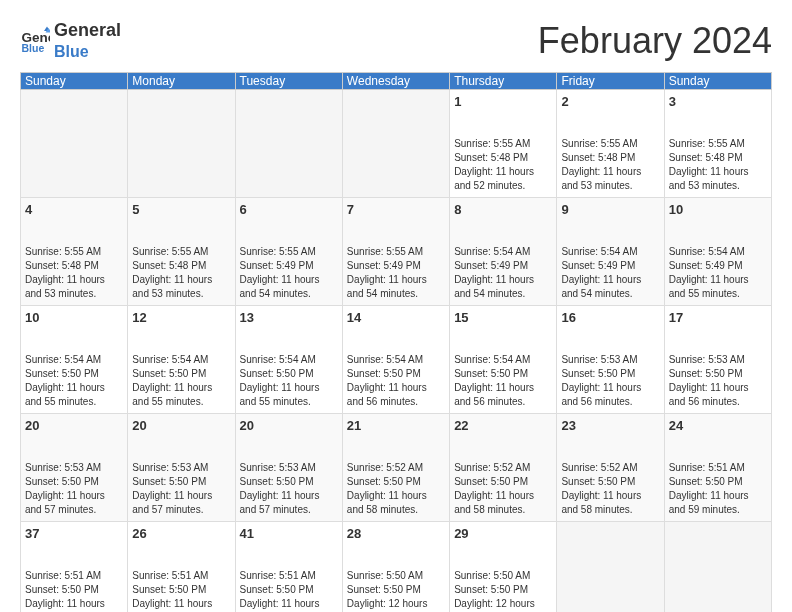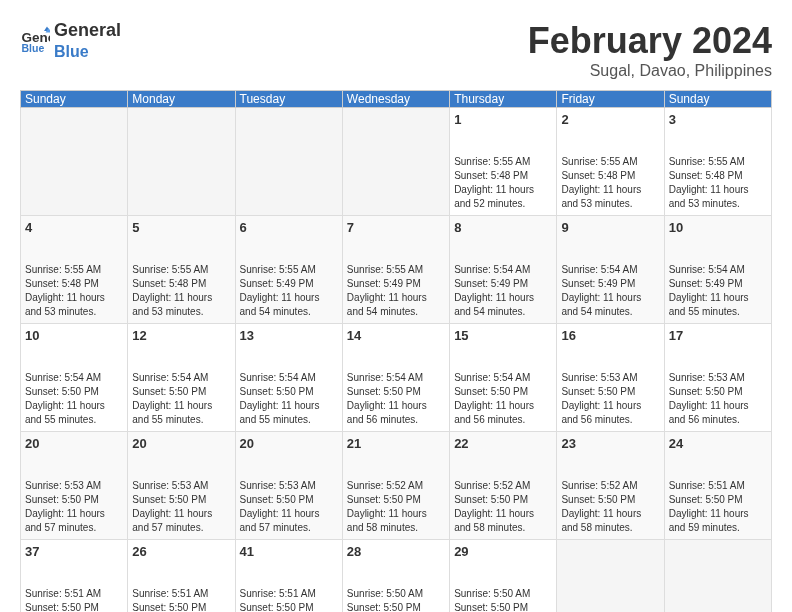--- a/index.html
+++ b/index.html
@@ -23,21 +23,21 @@
     }
     .logo-icon {
       width: 30px;
       height: 30px;
     }
     .title-area {
       text-align: right;
     }
     .main-title {
       font-size: 36px;
-      font-weight: bold;
+      font-weight: normal;
       color: #333;
     }
     .subtitle {
       font-size: 16px;
       color: #555;
     }
     table {
       width: 100%;
       border-collapse: collapse;
       table-layout: fixed;
@@ -91,21 +91,20 @@
       <polygon points="32,8 40,8 36,2" fill="#3a7bc8"></polygon>
       <polygon points="34,10 42,10 38,4" fill="#5a9de8"></polygon>
     </svg>
     <div style="display:flex;flex-direction:column;line-height:1.2;">
       <span style="font-size:18px;font-weight:bold;color:#333;">General</span>
       <span style="font-size:16px;font-weight:bold;color:#3a7bc8;">Blue</span>
     </div>
   </div>
   <div class="title-area">
     <div class="main-title">February 2024</div>
-    <div class="subtitle">Sugal, Davao, Philippines</div>
   </div>
 </div>
 
 <table>
   <thead>
     <tr>
         <th>Sunday</th>
         <th>Monday</th>
         <th>Tuesday</th>
         <th>Wednesday</th>

